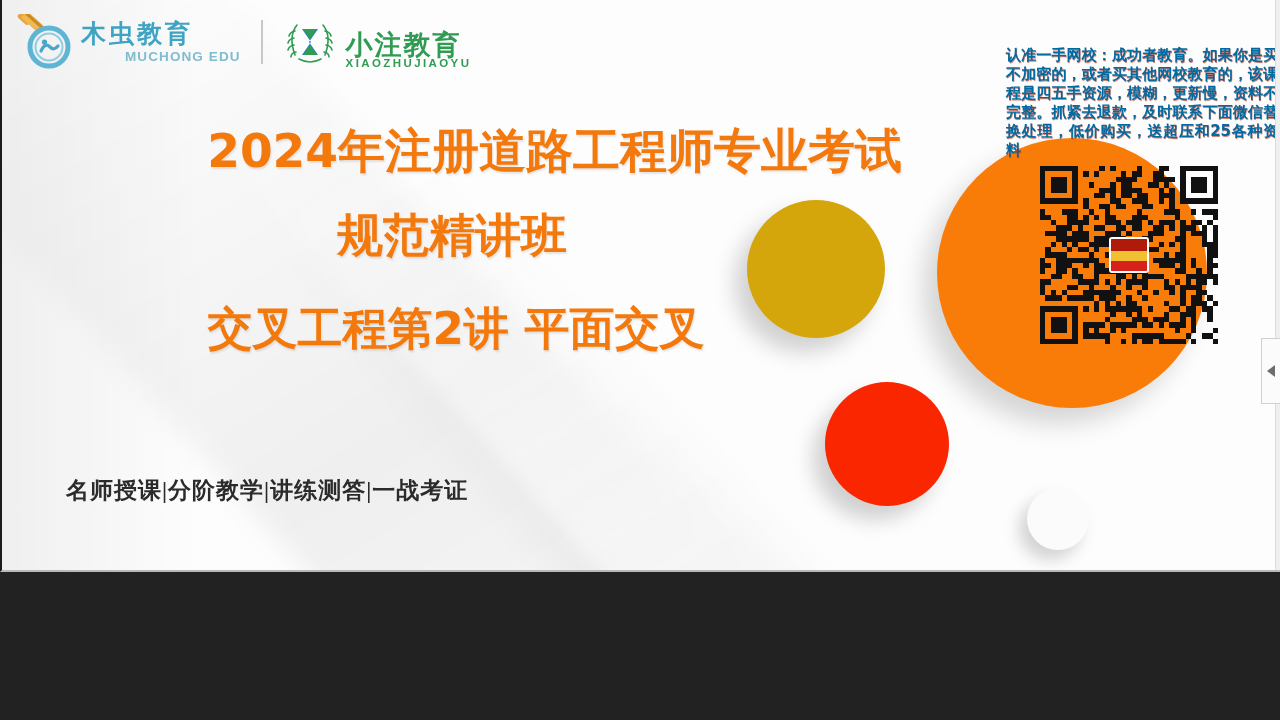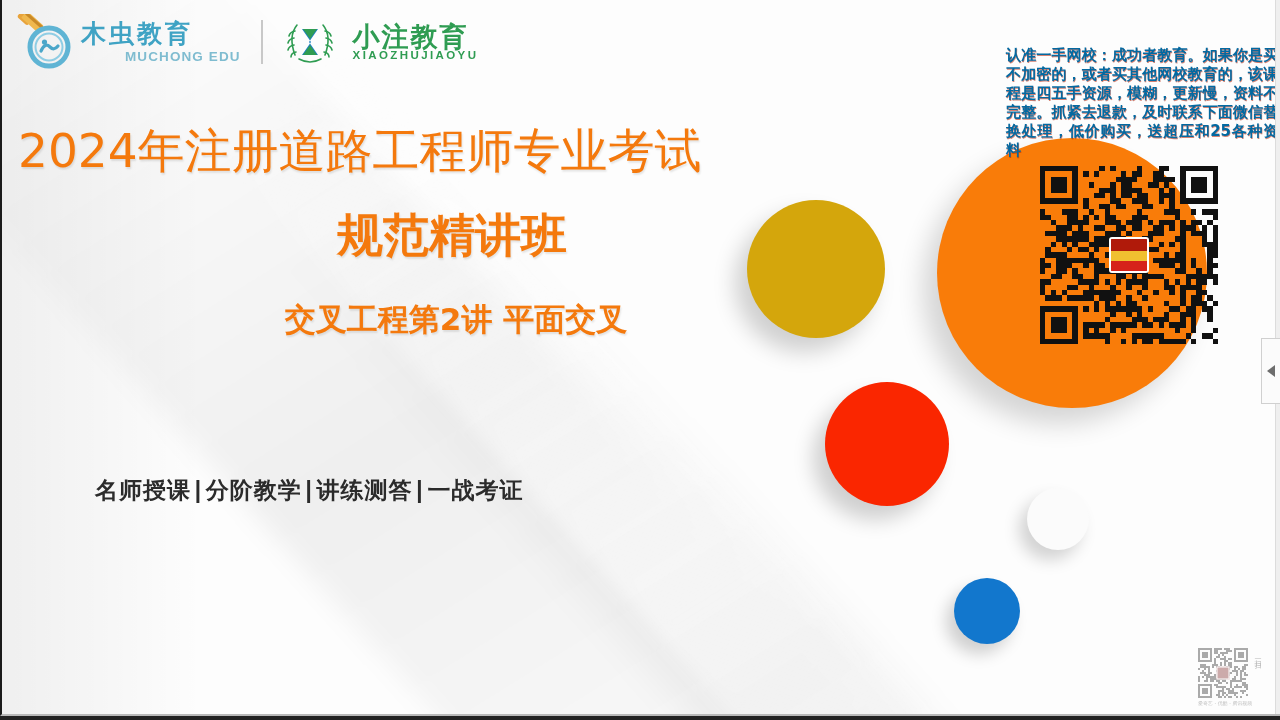--- a/index.html
+++ b/index.html
@@ -7,21 +7,21 @@
     padding: 0;
     background: #222;
   }
   body {
     font-family: "Liberation Sans", "DejaVu Sans", sans-serif;
   }
 
   #slide-root {
     position: relative;
     width: 1280px;
-    height: 716px;
+    height: 572px;
     overflow: hidden;
     background: #ffffff;
     box-sizing: border-box;
     border-left: 2px solid #1b1b1b;
     border-bottom: 2px solid #b9b9b9;
   }
 
   
   .bg-base {
     position: absolute;
@@ -151,22 +151,22 @@
     margin-left: 44px;
   }
   .logo-sep {
     width: 2px;
     height: 44px;
     background: #c8c8c8;
     margin: 0 20px;
   }
   .logo-xiaozhu {
     display: flex;
-    align-items: center;
-    gap: 16px;
+    align-items: flex-end;
+    gap: 9px;
   }
   .xz-mark {
     position: relative;
     width: 54px;
     height: 54px;
     flex: 0 0 auto;
   }
   .xz-words {
     display: flex;
     flex-direction: column;
@@ -189,56 +189,56 @@
   
   .title-block {
     position: absolute;
     left: 0;
     top: 120px;
     width: 900px;
   }
   .title-line1 {
     font-family: "DejaVu Sans", sans-serif;
     font-size: 47px;
-    font-weight: 400;
+    font-weight: 700;
     color: #f4790d;
     letter-spacing: 0px;
-    text-align: left;
+    text-align: right;
     padding-left: 16px;
     text-shadow: 1px 2px 2px rgba(0,0,0,0.10);
     white-space: nowrap;
   }
   .title-line2 {
     font-family: "DejaVu Sans", sans-serif;
     font-size: 46px;
     font-weight: 700;
     color: #f4790d;
     text-align: center;
     margin-top: 22px;
     padding-left: 0px;
     text-shadow: 1px 2px 2px rgba(0,0,0,0.10);
     white-space: nowrap;
   }
   .title-line3 {
     font-family: "DejaVu Sans", sans-serif;
-    font-size: 31px;
+    font-size: 45px;
     font-weight: 700;
     color: #f4790d;
     text-align: center;
     margin-top: 32px;
     padding-left: 8px;
     text-shadow: 1px 2px 2px rgba(0,0,0,0.10);
     white-space: nowrap;
   }
 
   .tagline {
     position: absolute;
-    left: 93px;
+    left: 64px;
     top: 475px;
-    font-family: Liberation Mono, monospace;
+    font-family: Liberation Serif, serif;
     font-size: 23px;
     font-weight: 600;
     color: #2b2b2b;
     letter-spacing: 1px;
     white-space: nowrap;
   }
 
   .meta-row {
     position: absolute;
     left: 116px;

